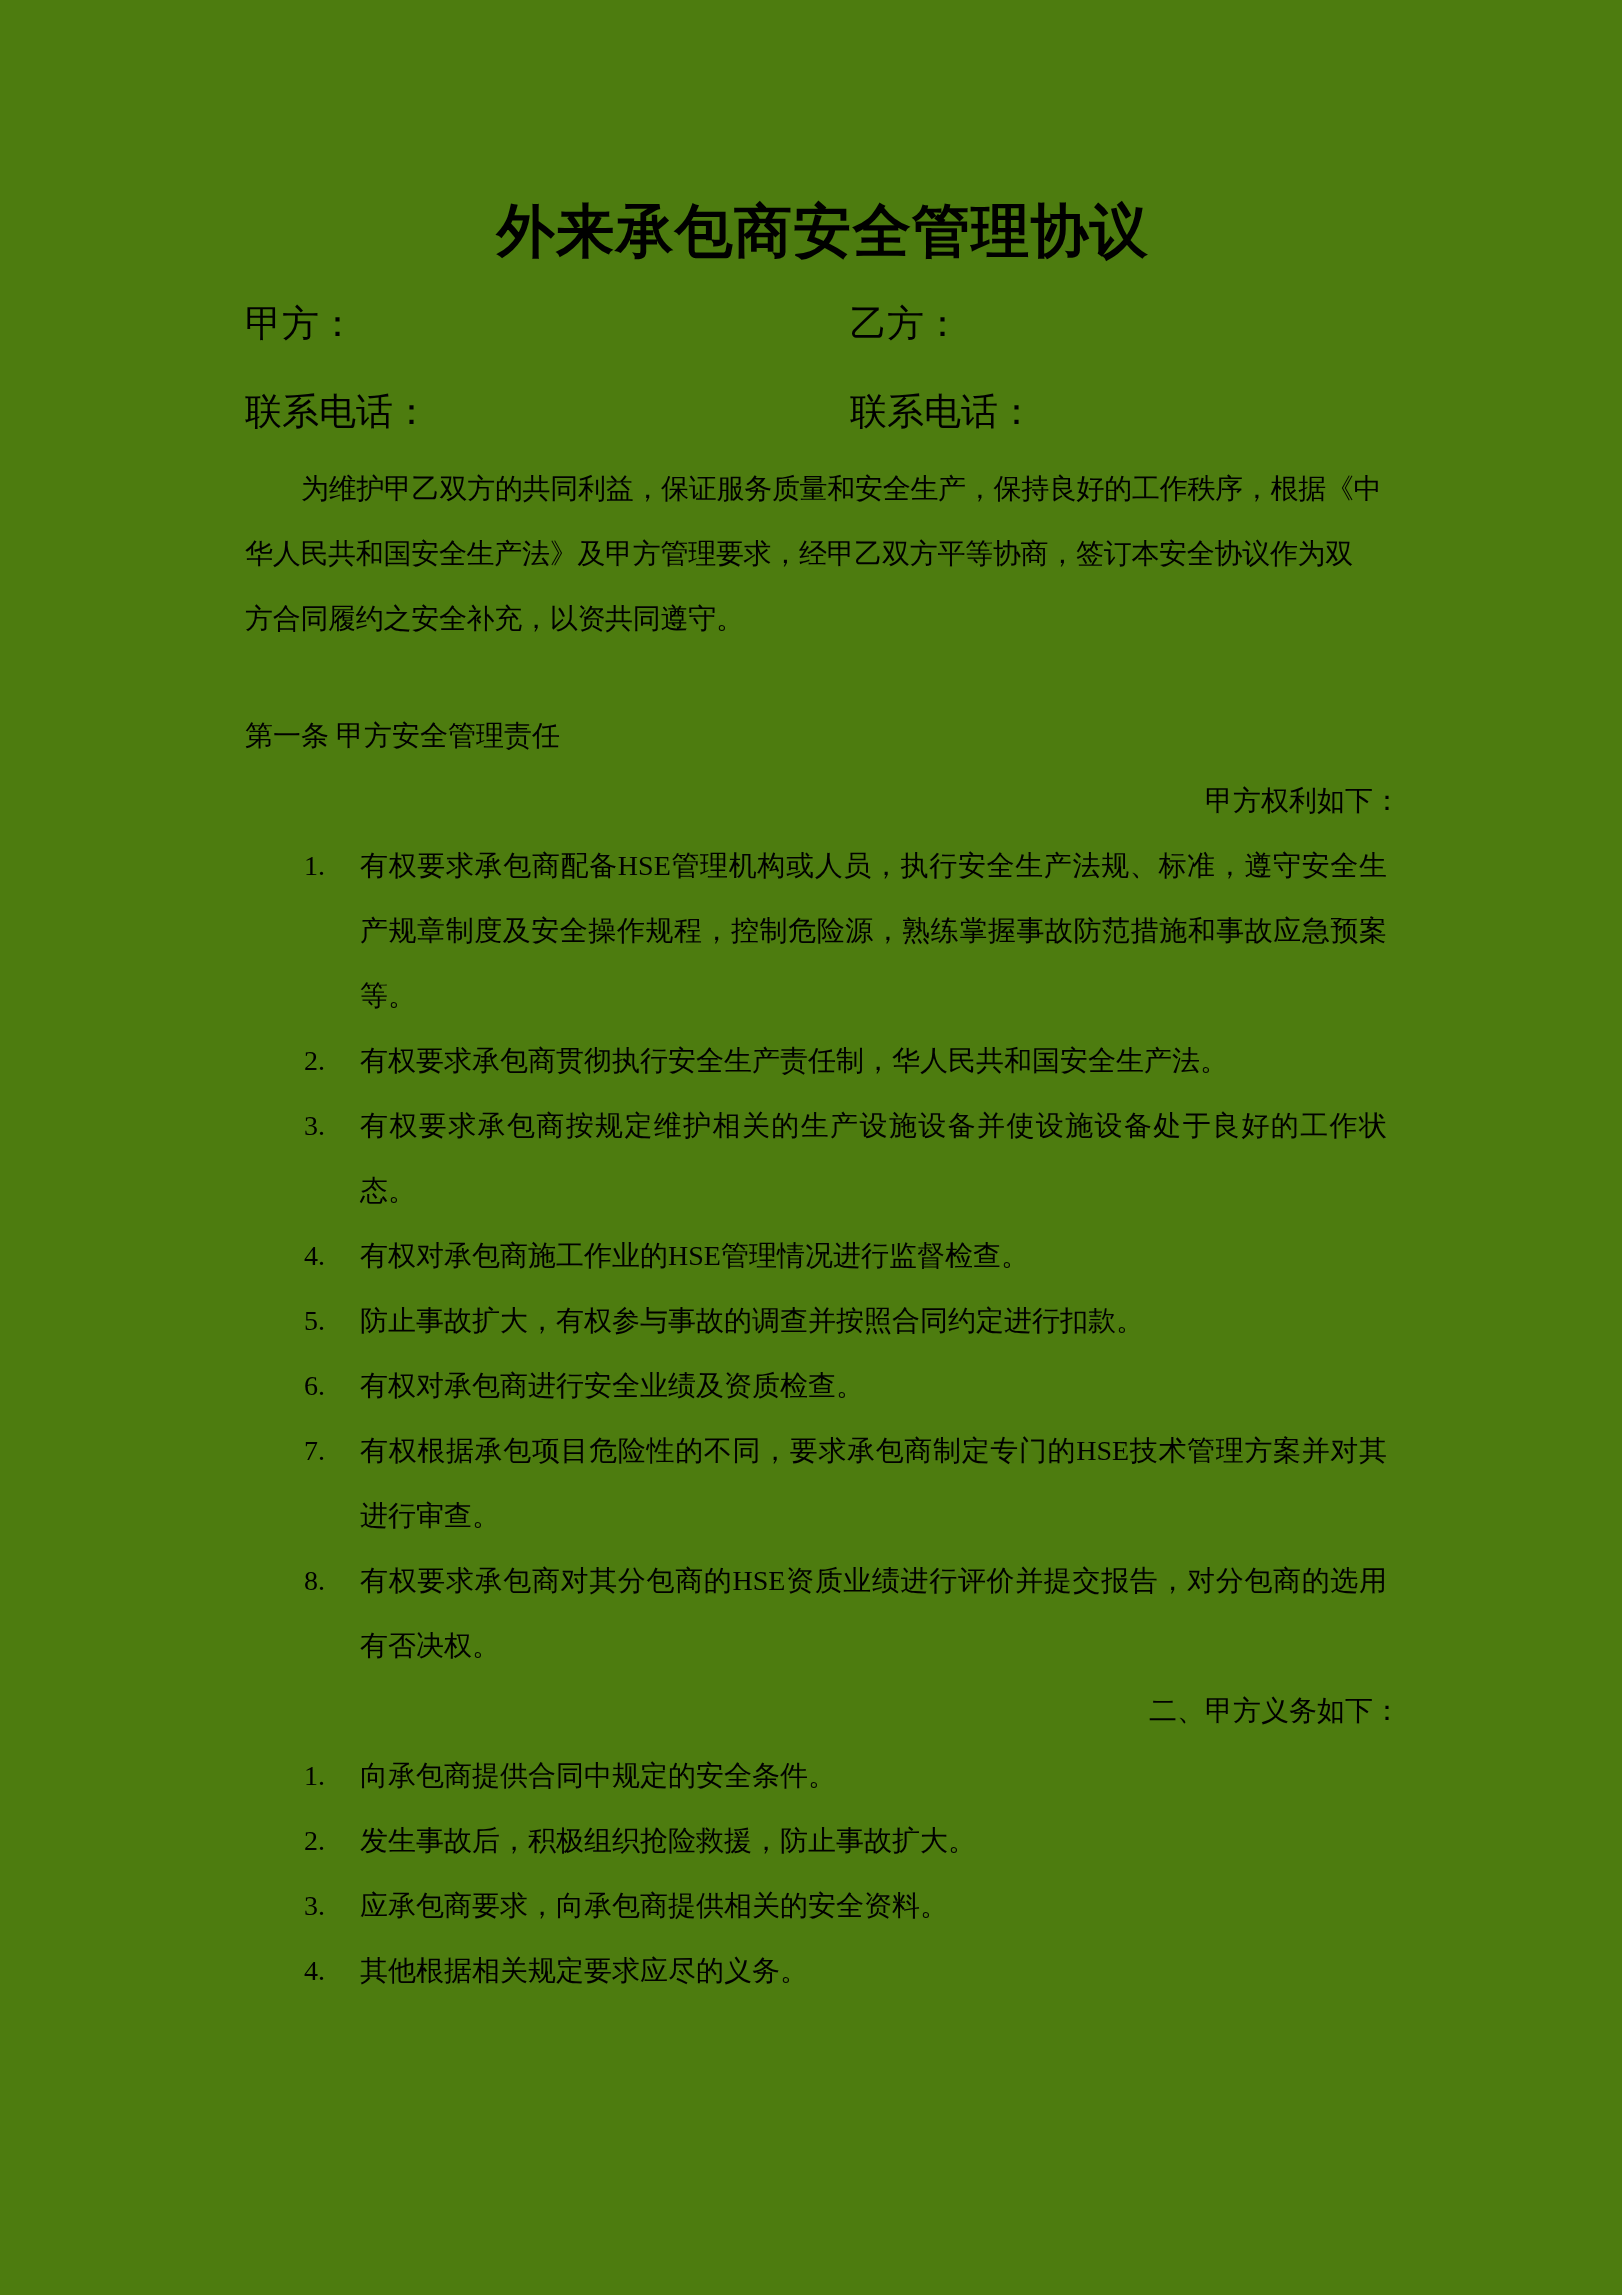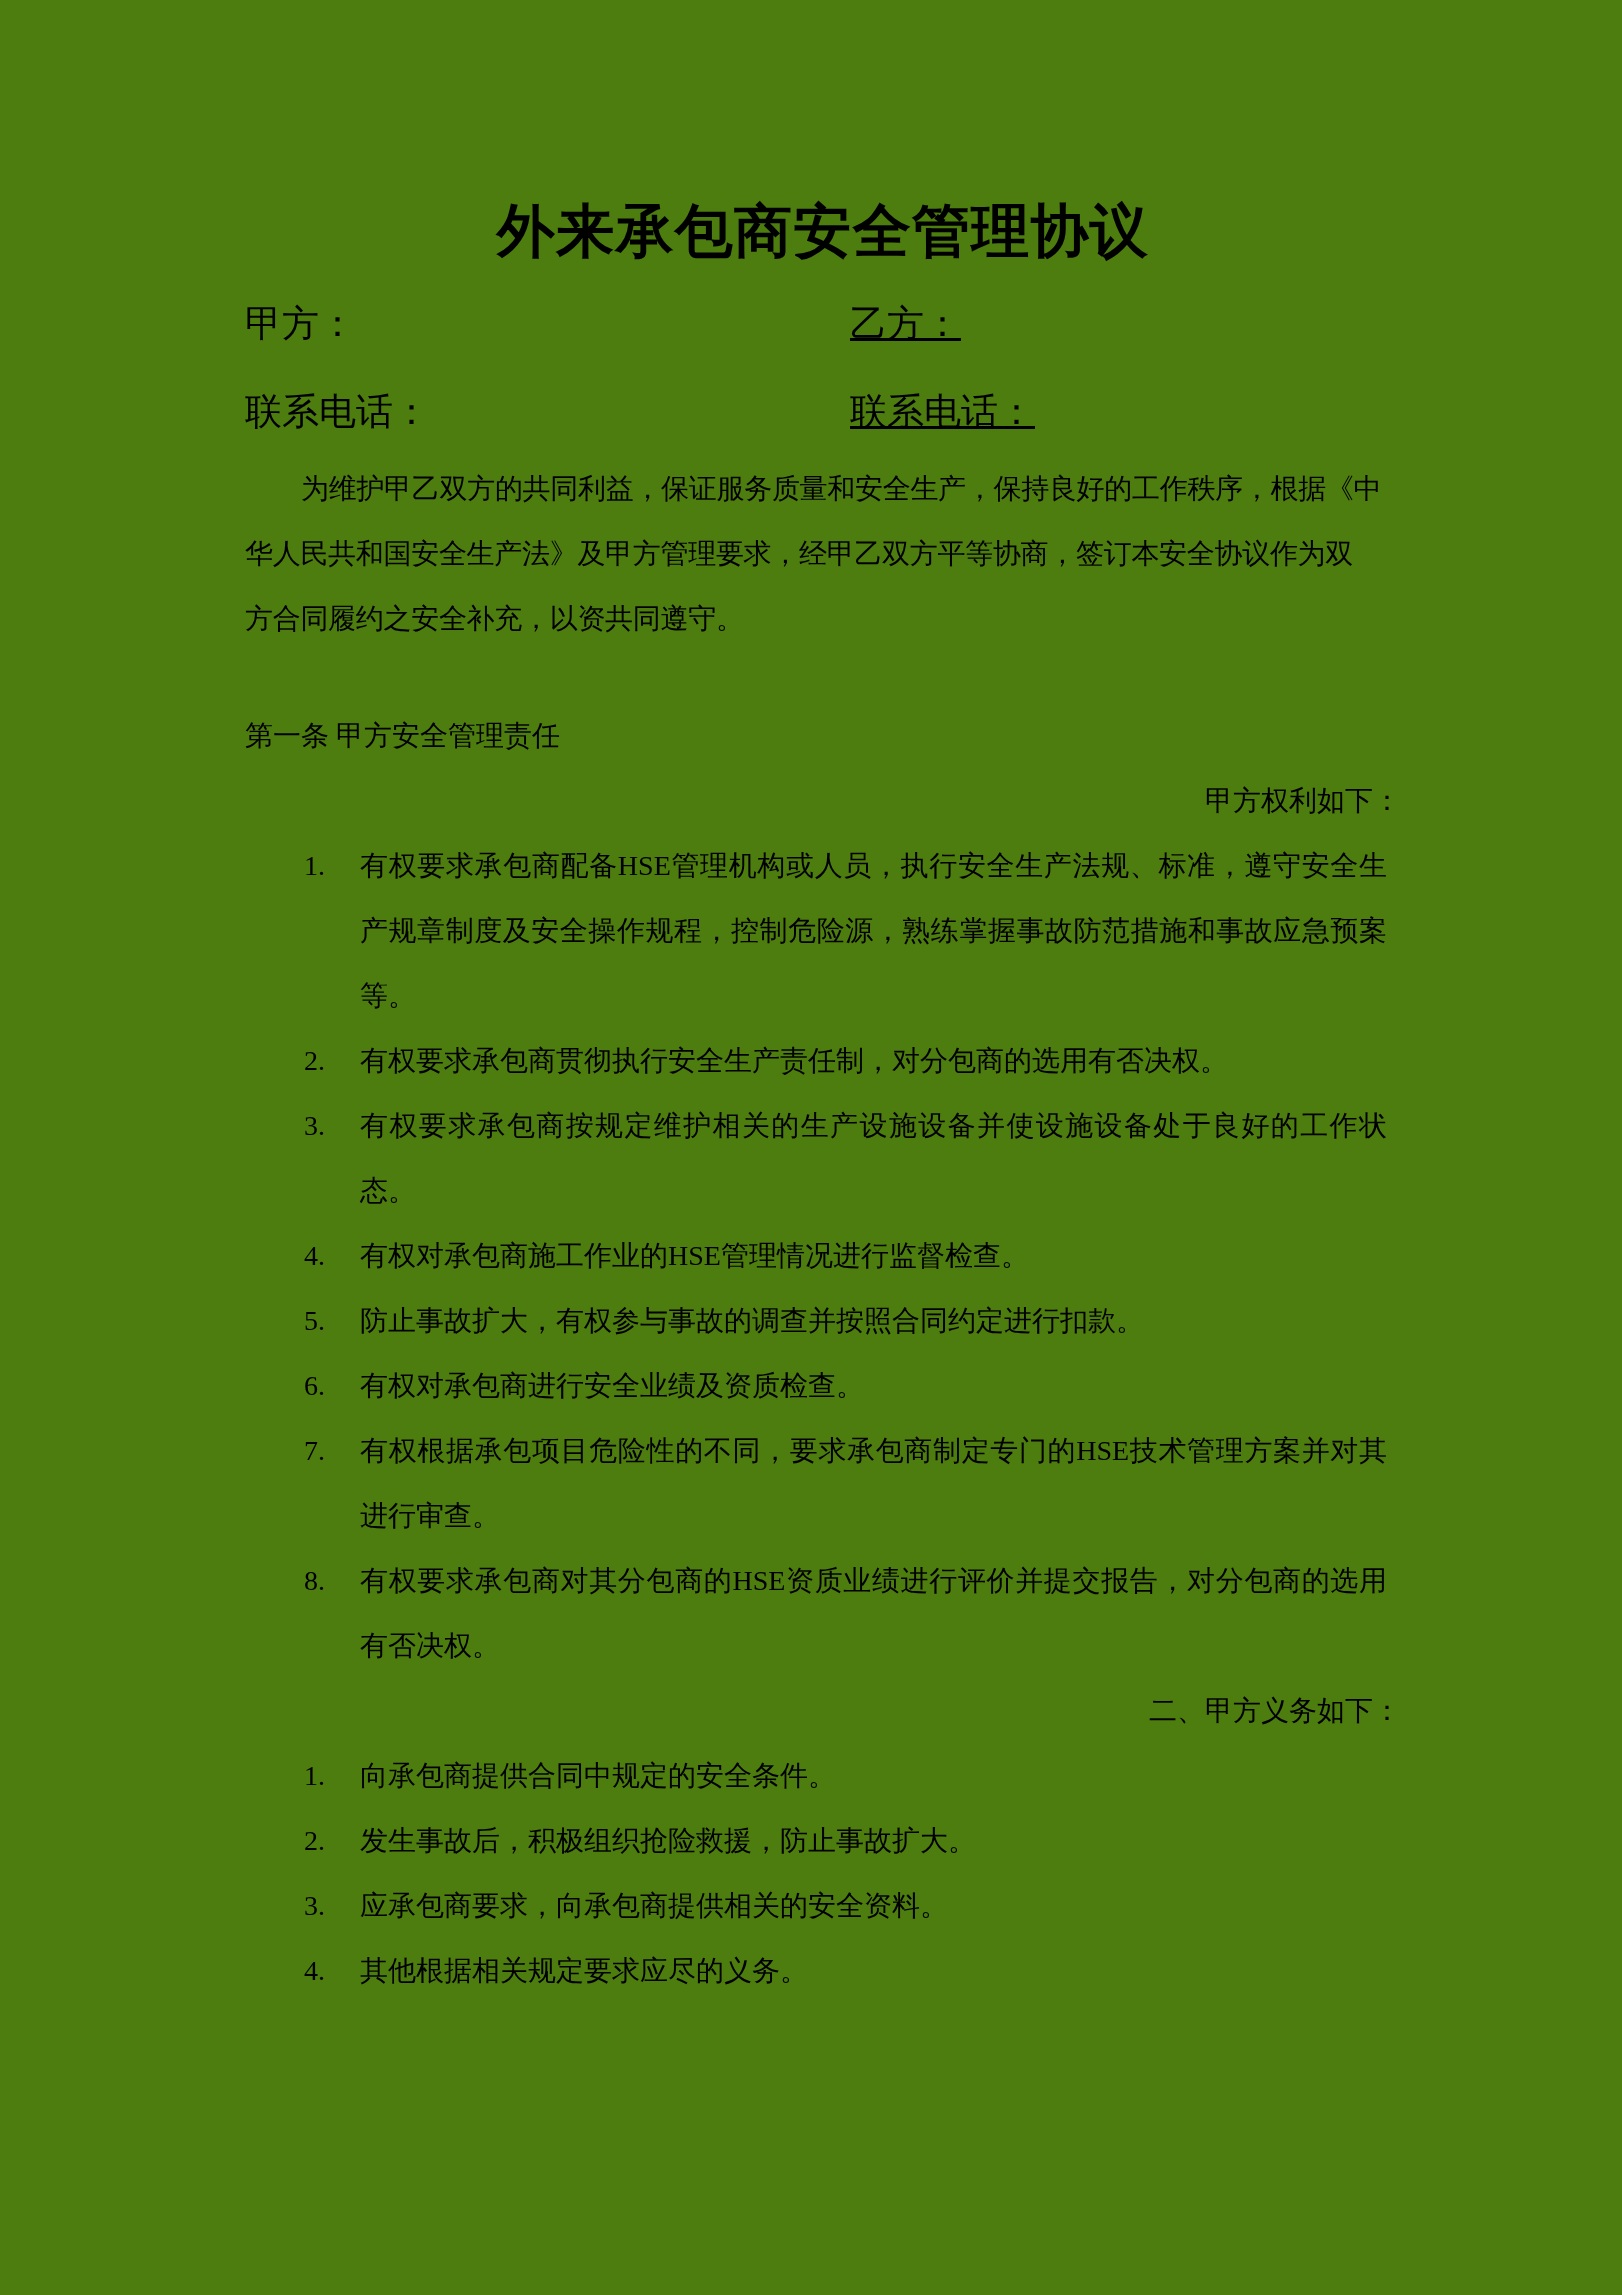--- a/index.html
+++ b/index.html
@@ -24,21 +24,21 @@
     text-align: center;
     letter-spacing: 1.3px;
   }
   .fields {
     margin-top: 18.3px;
     font-size: 37px;
     line-height: 88px;
   }
   .field-row { display: flex; }
   .cell-left { width: 605px; flex: 0 0 605px; }
-  .cell-right { flex: 1; text-decoration: underline; }
+  .cell-right { flex: 1; }
   .intro {
     font-size: 28px;
     line-height: 65px;
     text-indent: 56px;
     white-space: pre-line;
     letter-spacing: -0.3px;
     text-align: justify;
     font-family: Liberation Serif, serif;
   }
   .sec-heading {
@@ -96,21 +96,21 @@
 
   <div class="num-list">
 
       <div class="li">
         <span class="num">1.</span>
         <span class="txt">有权要求承包商配备HSE管理机构或人员，执行安全生产法规、标准，遵守安全生产规章制度及安全操作规程，控制危险源，熟练掌握事故防范措施和事故应急预案等。</span>
       </div>
 
       <div class="li">
         <span class="num">2.</span>
-        <span class="txt">有权要求承包商贯彻执行安全生产责任制，对分包商的选用有否决权。</span>
+        <span class="txt">有权要求承包商贯彻执行安全生产责任制，华人民共和国安全生产法。</span>
       </div>
 
       <div class="li">
         <span class="num">3.</span>
         <span class="txt">有权要求承包商按规定维护相关的生产设施设备并使设施设备处于良好的工作状态。</span>
       </div>
 
       <div class="li">
         <span class="num">4.</span>
         <span class="txt">有权对承包商施工作业的HSE管理情况进行监督检查。</span>

